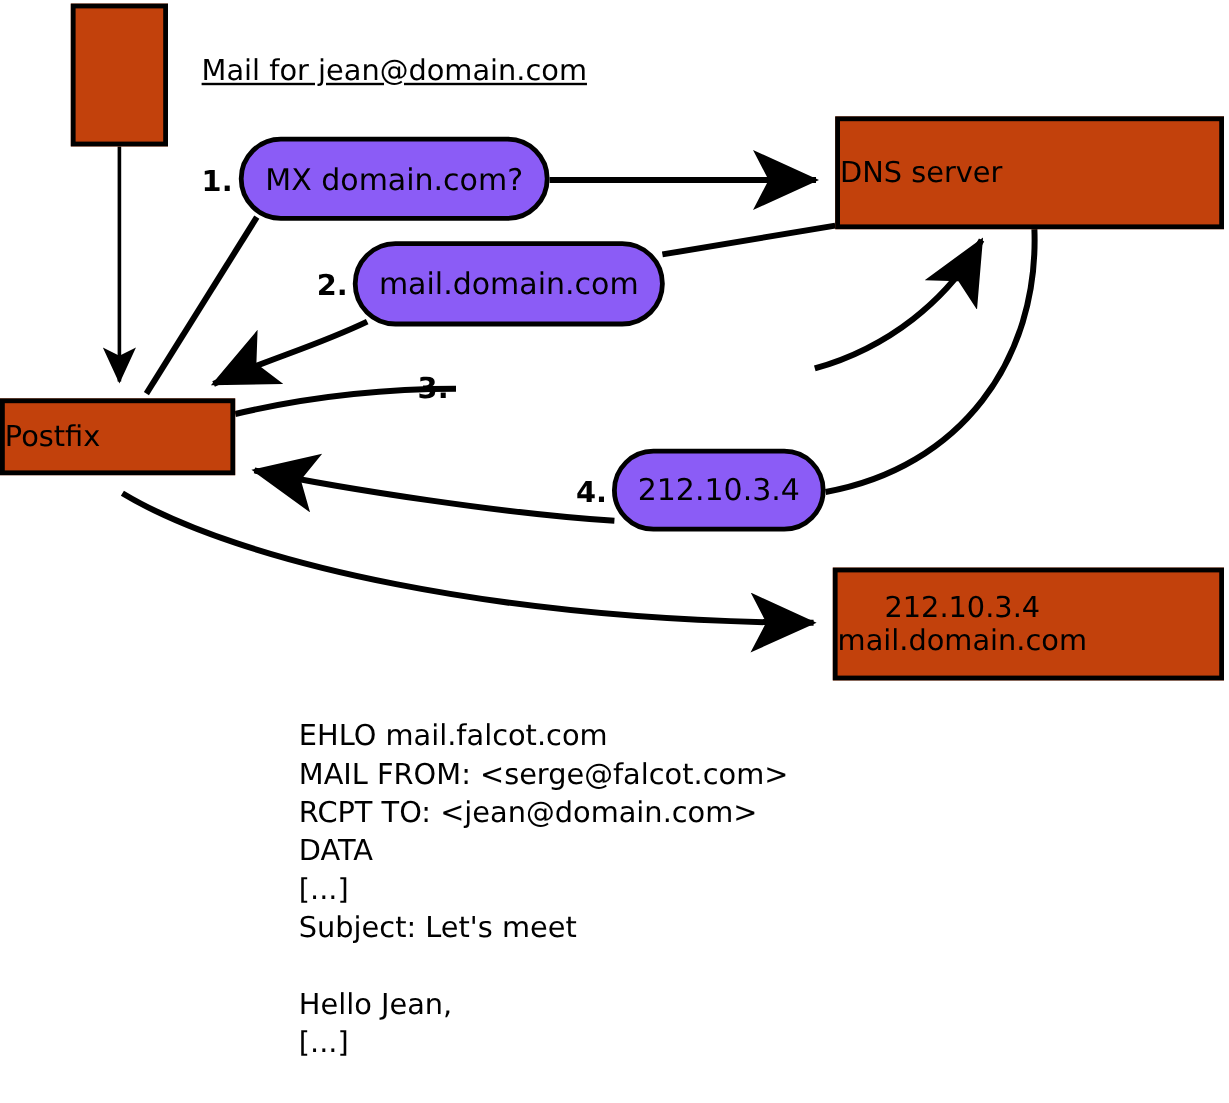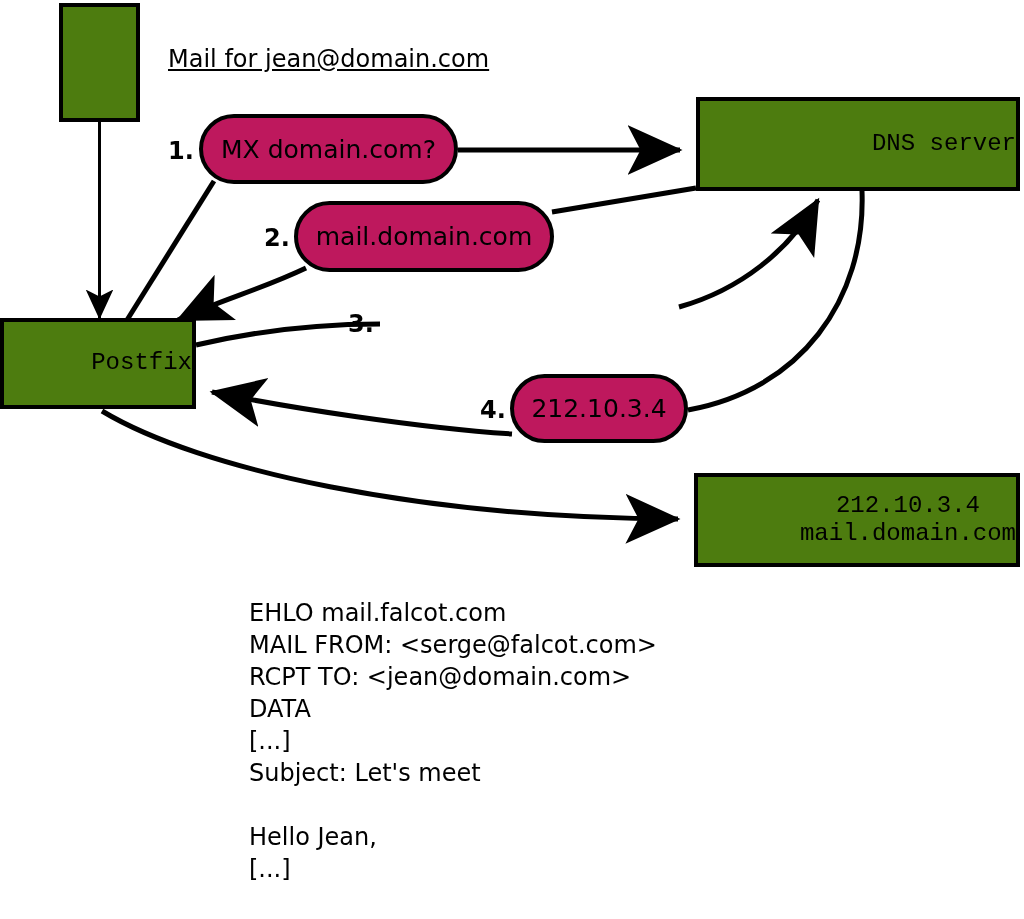--- a/index.html
+++ b/index.html
@@ -19,39 +19,38 @@
     position: absolute;
     left: 0;
     top: 0;
     width: 1024px;
     height: 919px;
   }
   .node-box {
     position: absolute;
     box-sizing: border-box;
     border: 4px solid #000000;
-    background: #4d7c0f;
+    background: #c2410c;
     display: flex;
     align-items: center;
-    justify-content: flex-end;
+    justify-content: flex-start;
     text-align: center;
     color: #000000;
-    font-family: Liberation Mono, monospace;
   }
   .node-label {
     font-size: 24px;
     line-height: 1.18;
     white-space: pre-line;
     color: #000000;
   }
   .bubble {
     position: absolute;
     box-sizing: border-box;
     border: 4px solid #000000;
-    background: #be185d;
+    background: #8b5cf6;
     display: flex;
     align-items: center;
     justify-content: center;
     text-align: center;
   }
   .bubble-label {
     font-size: 25px;
     color: #000000;
     white-space: nowrap;
   }
@@ -138,21 +137,21 @@
 
     <g>
       <path d="M 102 411 C 200 470, 420 518, 678 519" stroke="#000000" stroke-width="5" fill="none" marker-end="url(#ah)"></path>
     </g>
   </svg>
 
   <div class="node-box" style="left:59px; top:3px; width:81px; height:119px;">
     <span class="node-label"></span>
   </div>
 
-  <div class="node-box" style="left:0px; top:318px; width:196px; height:91px;">
+  <div class="node-box" style="left:0px; top:332px; width:196px; height:64px;">
     <span class="node-label">Postfix</span>
   </div>
 
   <div class="node-box" style="left:696px; top:97px; width:324px; height:94px;">
     <span class="node-label">DNS server</span>
   </div>
 
   <div class="node-box" style="left:694px; top:473px; width:326px; height:94px;">
     <span class="node-label">212.10.3.4
 mail.domain.com</span>

